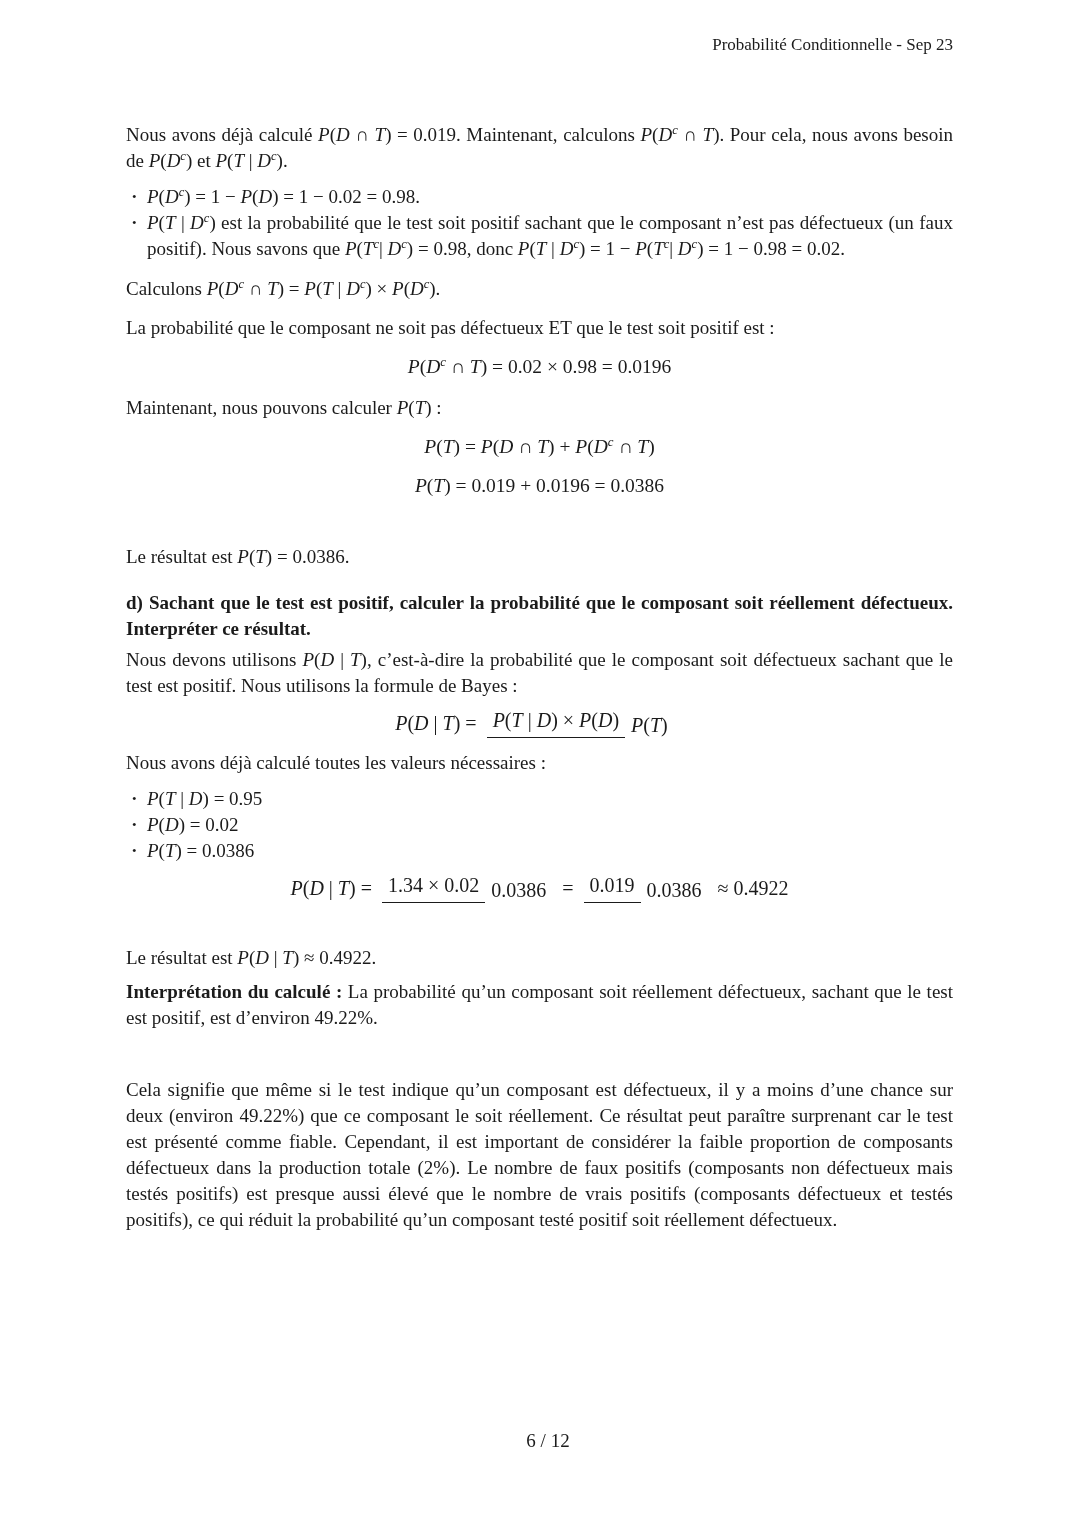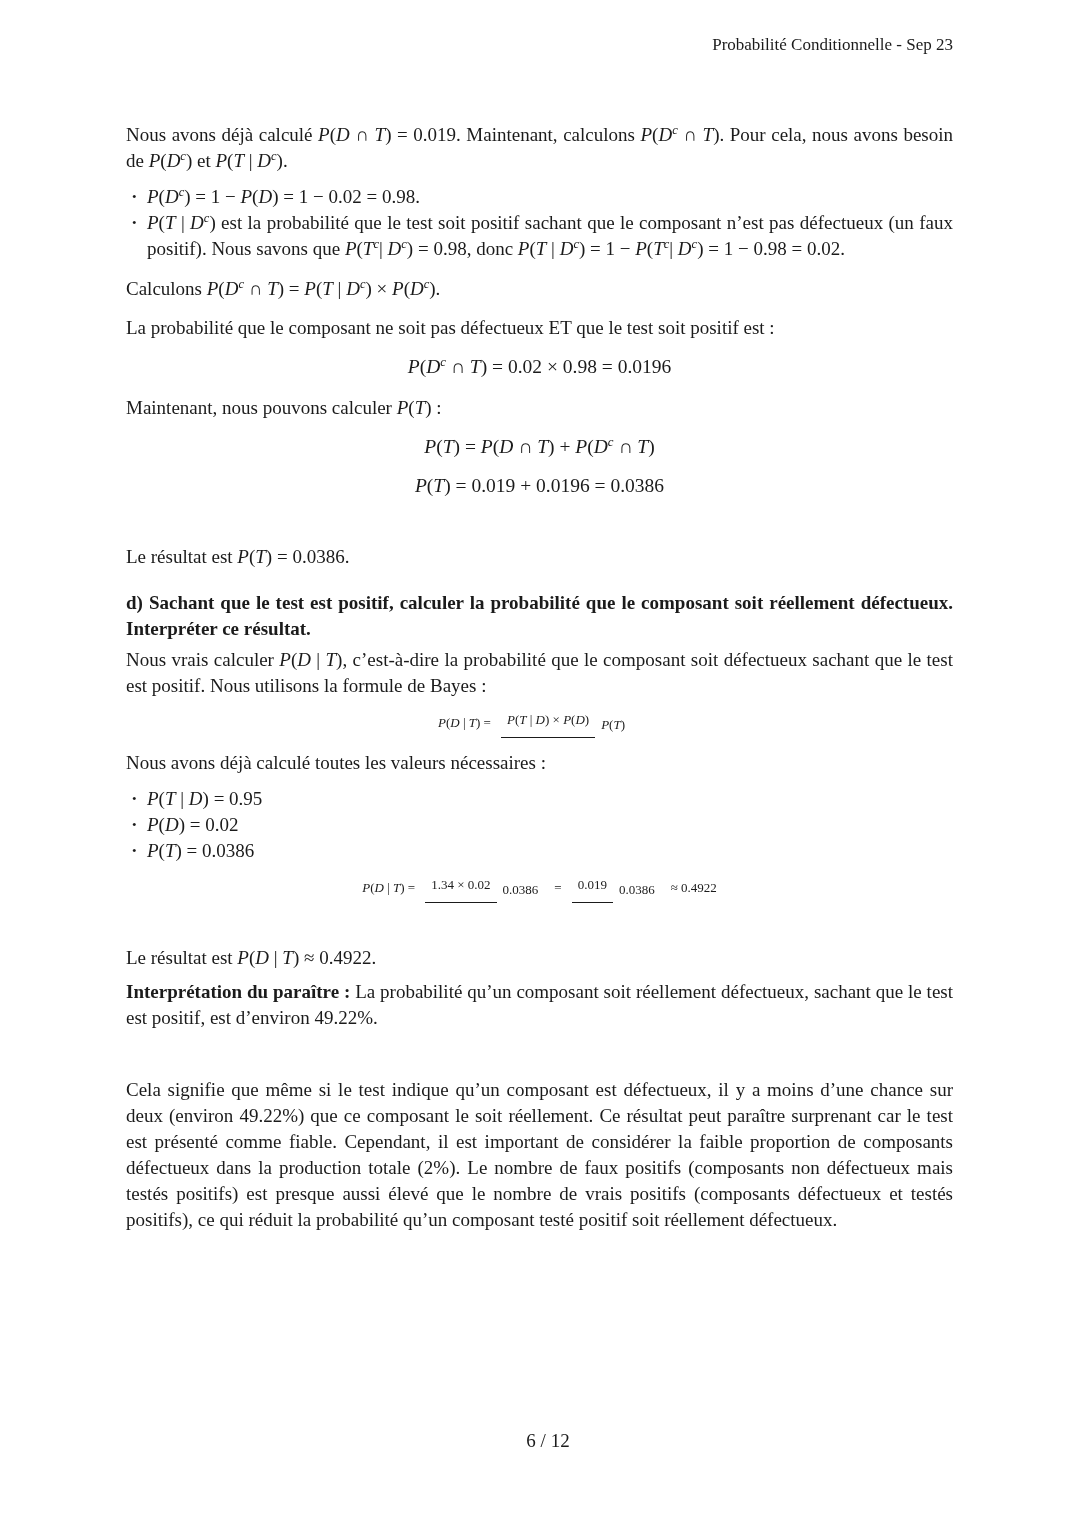--- a/index.html
+++ b/index.html
@@ -26,21 +26,21 @@
   sup { font-size: 66%; line-height: 0; }
   .blist { margin: 10px 0 0; }
   .li { display: flex; }
   .bullet { flex: 0 0 21px; padding-left: 6px; font-size: 13px; line-height: 26px; }
   .li-body { flex: 1; }
   .eq {
     text-align: center; font-size: 19.5px; line-height: 26px; margin: 13px 0 0;
   }
   .eq-flex {
     display: flex; justify-content: center; align-items: center;
-    font-size: 13px; line-height: 26px;
+    font-size: 20px; line-height: 26px;
   }
   .frac { display: inline-flex; flex-direction: row; align-items: center; margin: 0 10px; }
   .fnum { padding: 0 6px 4px; border-bottom: 1.6px solid #1b1b1b; }
   .fden { padding: 4px 6px 0; }
   
   .b-ul1  { margin-top: 10px; }
   .b-p2   { margin-top: 14px; }
   .b-p3   { margin-top: 13px; }
   .b-eq1  { margin-top: 13px; }
   .b-p4   { margin-top: 15px; }
@@ -90,21 +90,21 @@
   <p class="para b-p4"><span>Maintenant, nous pouvons calculer </span><span class="math"><i>P</i>(<i>T</i>)</span><span> :</span></p>
 
   <div class="eq b-eq2"><span class="math"><i>P</i>(<i>T</i>) = <i>P</i>(<i>D</i> ∩ <i>T</i>) + <i>P</i>(<i>D</i><sup><i>c</i></sup> ∩ <i>T</i>)</span></div>
 
   <div class="eq b-eq3"><span class="math"><i>P</i>(<i>T</i>) = 0.019 + 0.0196 = 0.0386</span></div>
 
   <p class="para b-p5"><span>Le résultat est </span><span class="math"><i>P</i>(<i>T</i>) = 0.0386</span><span>.</span></p>
 
   <p class="heading b-hd"><span>d) Sachant que le test est positif, calculer la probabilité que le composant soit réellement défectueux. Interpréter ce résultat.</span></p>
 
-  <p class="para b-p6"><span>Nous vrais calculer </span><span class="math"><i>P</i>(<i>D</i> | <i>T</i>)</span><span>, c’est-à-dire la probabilité que le composant soit défectueux sachant que le test est positif. Nous utilisons la formule de Bayes :</span></p>
+  <p class="para b-p6"><span>Nous devons utilisons </span><span class="math"><i>P</i>(<i>D</i> | <i>T</i>)</span><span>, c’est-à-dire la probabilité que le composant soit défectueux sachant que le test est positif. Nous utilisons la formule de Bayes :</span></p>
 
   <div class="eq-flex b-eq4">
     <span class="math"><i>P</i>(<i>D</i> | <i>T</i>) =</span>
     <span class="frac">
       <span class="fnum math"><i>P</i>(<i>T</i> | <i>D</i>) × <i>P</i>(<i>D</i>)</span>
       <span class="fden math"><i>P</i>(<i>T</i>)</span>
     </span>
   </div>
 
   <p class="para b-p7"><span>Nous avons déjà calculé toutes les valeurs nécessaires :</span></p>
@@ -133,19 +133,19 @@
     <span class="math">=</span>
     <span class="frac">
       <span class="fnum math">0.019</span>
       <span class="fden math">0.0386</span>
     </span>
     <span class="math">≈ 0.4922</span>
   </div>
 
   <p class="para b-p8"><span>Le résultat est </span><span class="math"><i>P</i>(<i>D</i> | <i>T</i>) ≈ 0.4922</span><span>.</span></p>
 
-  <p class="para b-p9"><b>Interprétation du paraître :</b><span> La probabilité qu’un composant soit réellement défectueux, sachant que le test est positif, est d’environ 49.22%.</span></p>
+  <p class="para b-p9"><b>Interprétation du calculé :</b><span> La probabilité qu’un composant soit réellement défectueux, sachant que le test est positif, est d’environ 49.22%.</span></p>
 
   <p class="para b-p10"><span>Cela signifie que même si le test indique qu’un composant est défectueux, il y a moins d’une chance sur deux (environ 49.22%) que ce composant le soit réellement. Ce résultat peut paraître surprenant car le test est présenté comme fiable. Cependant, il est important de considérer la faible proportion de composants défectueux dans la production totale (2%). Le nombre de faux positifs (composants non défectueux mais testés positifs) est presque aussi élevé que le nombre de vrais positifs (composants défectueux et testés positifs), ce qui réduit la probabilité qu’un composant testé positif soit réellement défectueux.</span></p>
 
 </div>
 
 <div class="footer"><span>6 / 12</span></div>
 
 </body></html>

